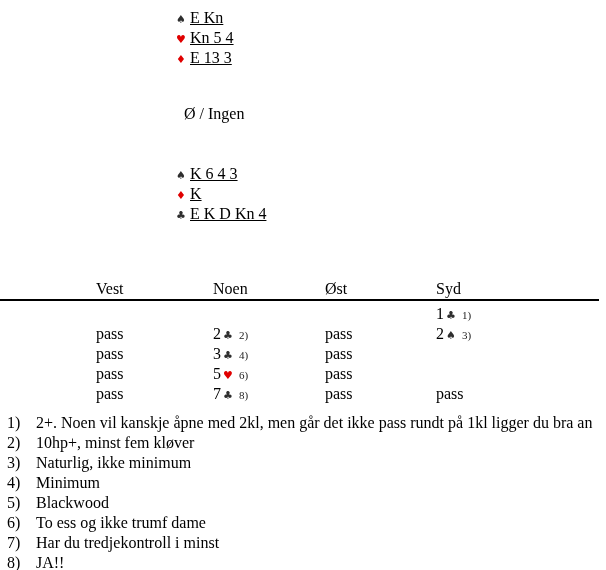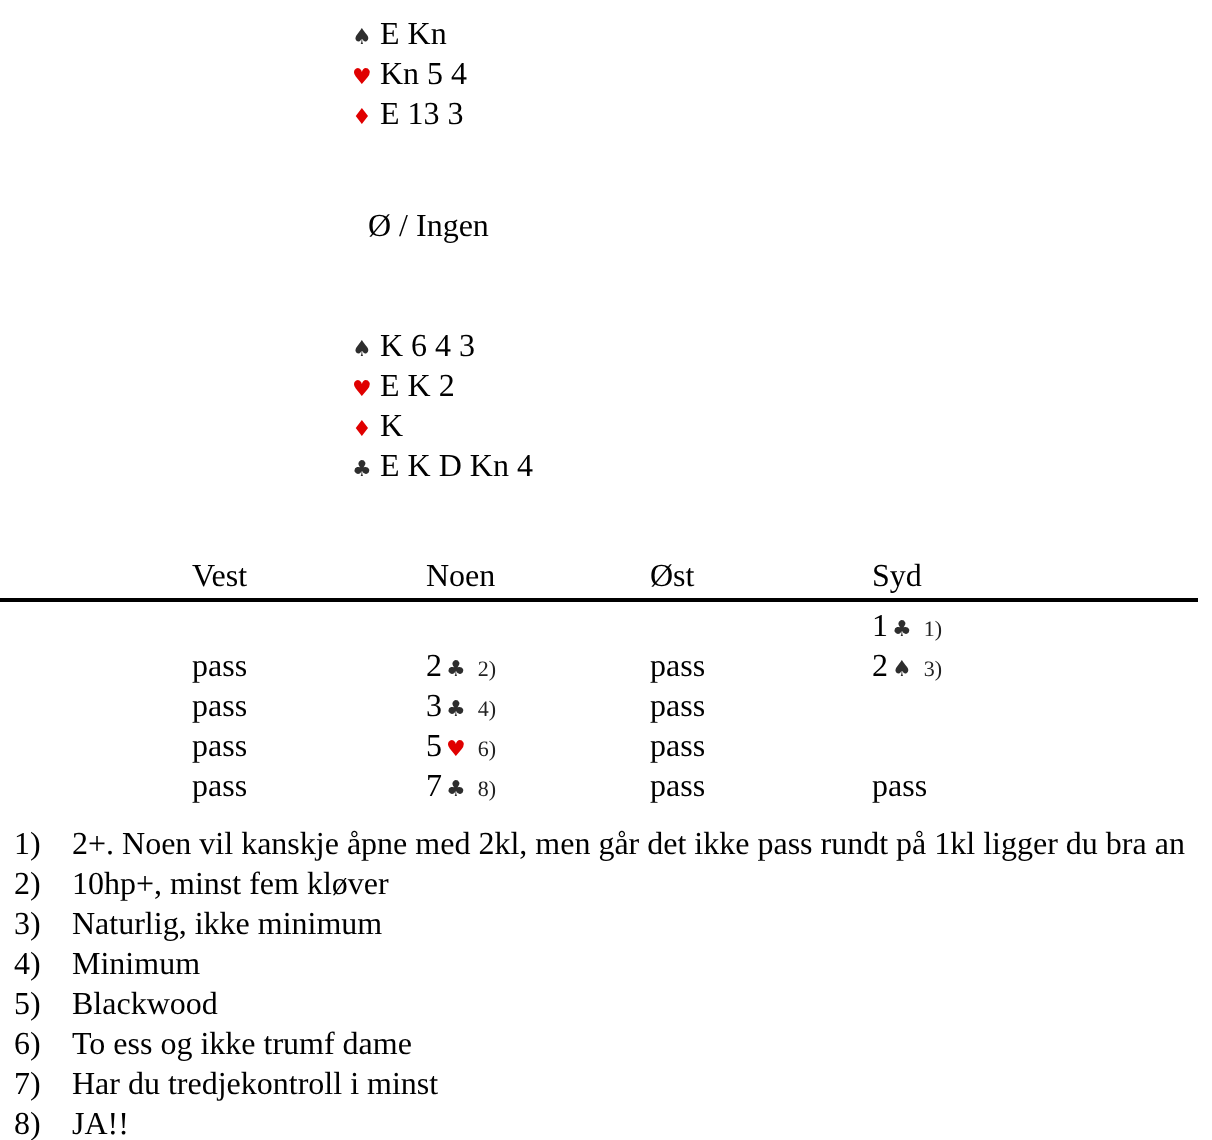--- a/index.html
+++ b/index.html
@@ -10,21 +10,21 @@
     font-family: "Liberation Serif", "DejaVu Serif", serif;
     font-size: 16px;
     line-height: 20px;
     position: relative;
     overflow: hidden;
   }
   .abs { position: absolute; }
 
   
   .hand { left: 176px; }
-  .hand-line { height: 20px; white-space: nowrap; }
+  .hand-line { height: 20px; white-space: nowrap; text-decoration: underline; }
   .suit {
     font-family: "DejaVu Sans", sans-serif;
     font-size: 11px;
   }
   .hand .suit { display: inline-block; width: 14px; }
   .sb { color: #2e2e2e; }
   .sr { color: #e00000; }
 
   
   .vul { left: 184px; top: 104px; white-space: nowrap; }
@@ -69,23 +69,20 @@
   <div class="hand-line">
     <span class="suit sr">♦</span><span>E 13 3</span>
   </div>
 </div>
 
 <div class="abs vul">Ø / Ingen</div>
 
 <div class="abs hand" style="top:164px">
   <div class="hand-line">
     <span class="suit sb">♠</span><span>K 6 4 3</span>
-  </div>
-  <div class="hand-line">
-    <span class="suit sr">♥</span><span>E K 2</span>
   </div>
   <div class="hand-line">
     <span class="suit sr">♦</span><span>K</span>
   </div>
   <div class="hand-line">
     <span class="suit sb">♣</span><span>E K D Kn 4</span>
   </div>
 </div>
 
 <div>

